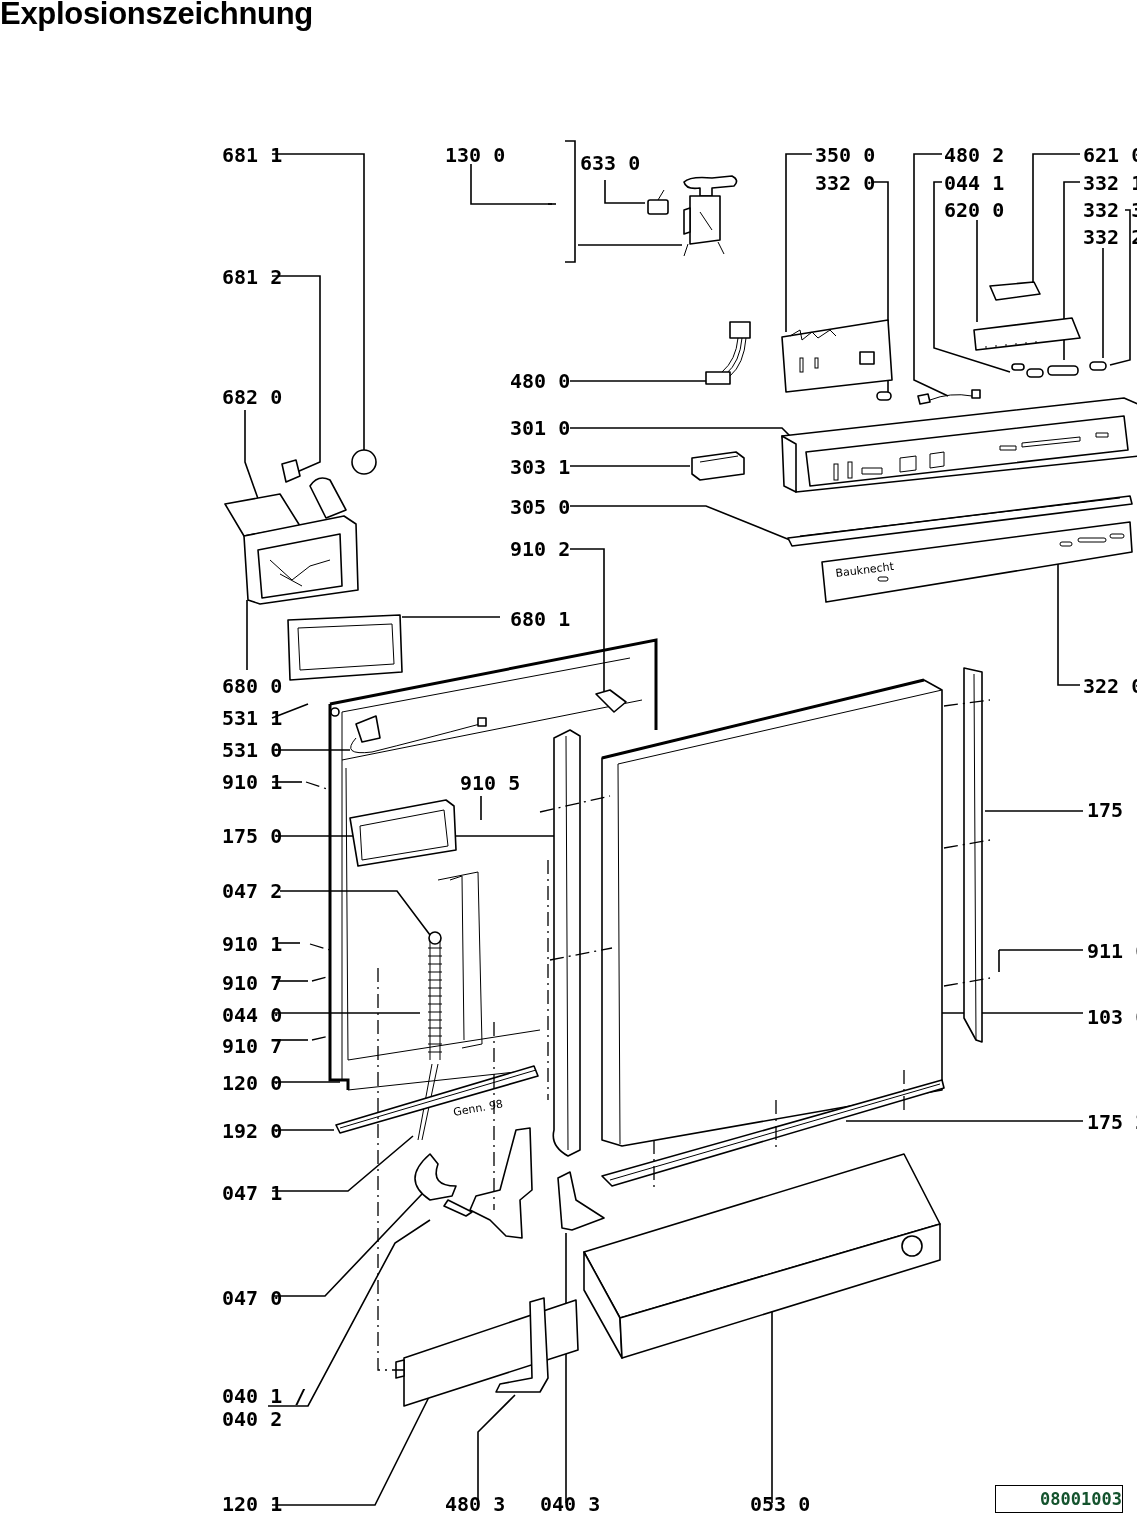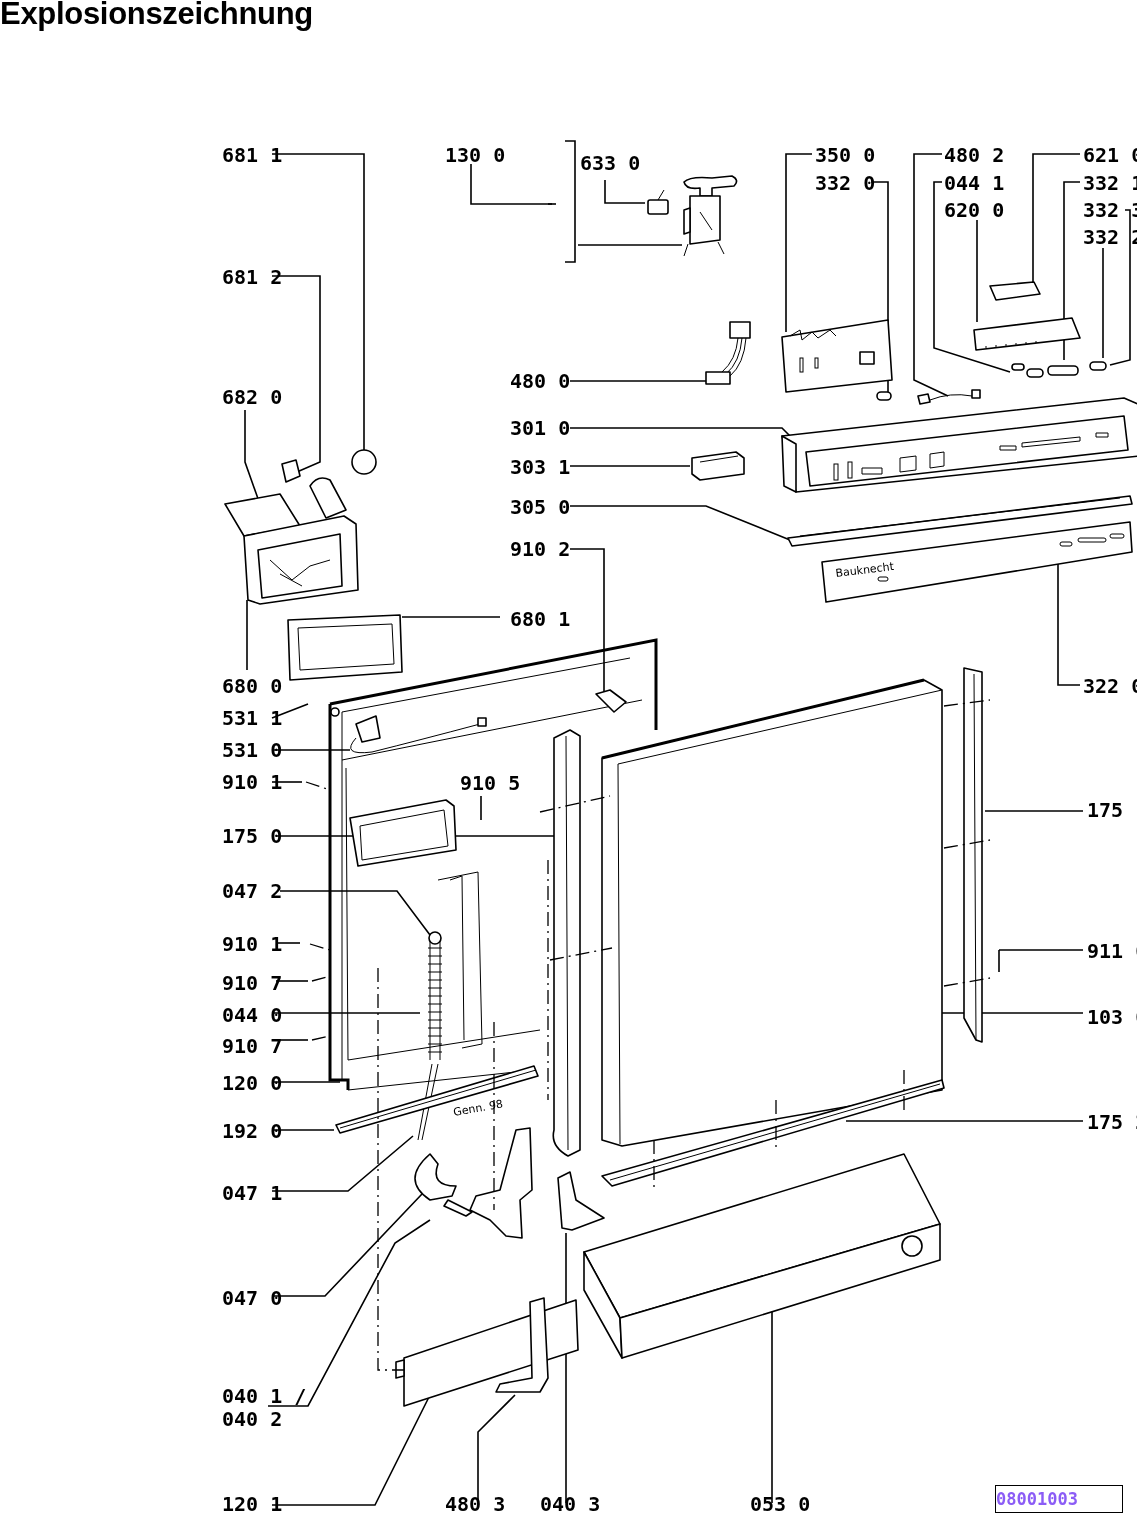--- a/index.html
+++ b/index.html
@@ -14,21 +14,21 @@
   .ln { stroke: #000; stroke-width: 1.6; fill: none; }
   .pt { stroke: #000; stroke-width: 1.6; fill: #fff; stroke-linejoin: round; }
   .thick { stroke: #000; stroke-width: 3; fill: none; }
   .dash { stroke: #000; stroke-width: 1.3; fill: none; stroke-dasharray: 14 5 2 5; }
   .thin { stroke: #000; stroke-width: 1; fill: none; }
   .small { font-family: "DejaVu Sans", sans-serif; font-size: 11px; fill: #000; }
   .ref-box {
     position: absolute; left: 995px; top: 1485px; width: 128px; height: 28px;
     border: 1.5px solid #000; box-sizing: border-box;
     font-family: "DejaVu Sans Mono", monospace; font-size: 17px; font-weight: bold;
-    text-align: left; line-height: 26px; color: #8b5cf6; background: #fff;
+    text-align: right; line-height: 26px; color: #14532d; background: #fff;
   }
 </style>
 </head>
 <body>
 
 <div class="title">Explosionszeichnung</div>
 
 <svg id="drawing" width="1137" height="1516" viewBox="0 0 1137 1516">
 
   <g>

